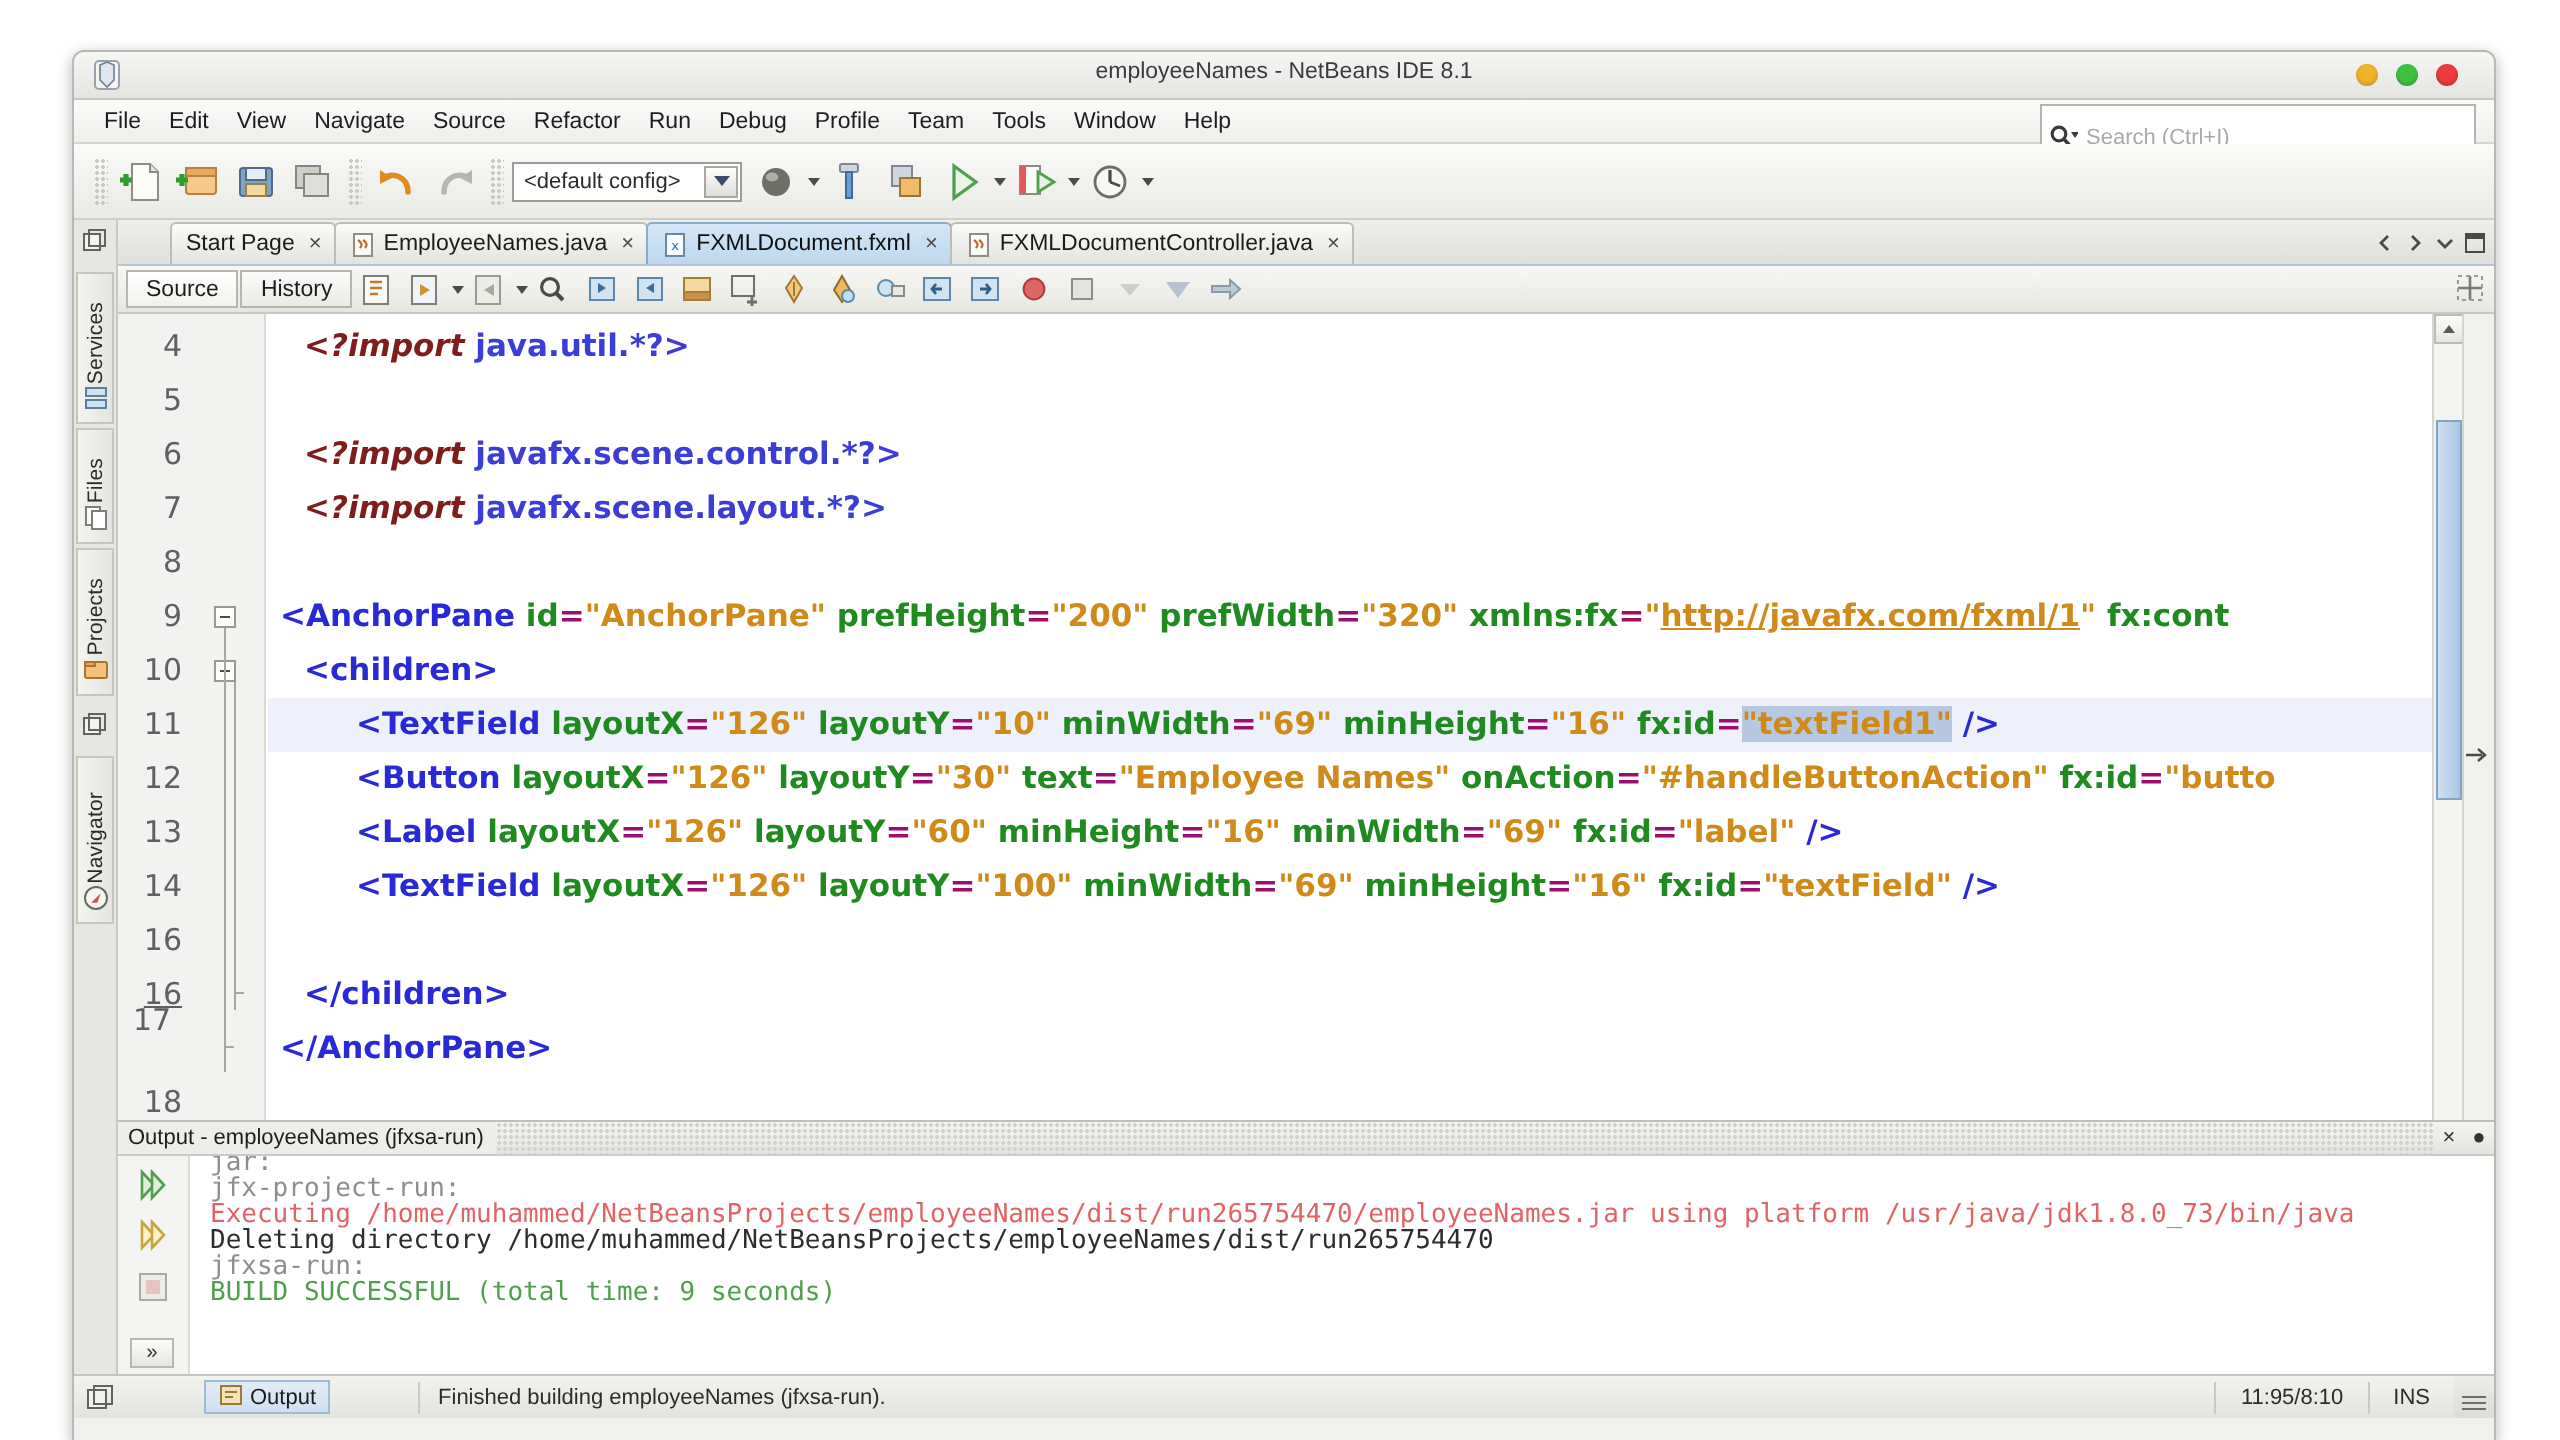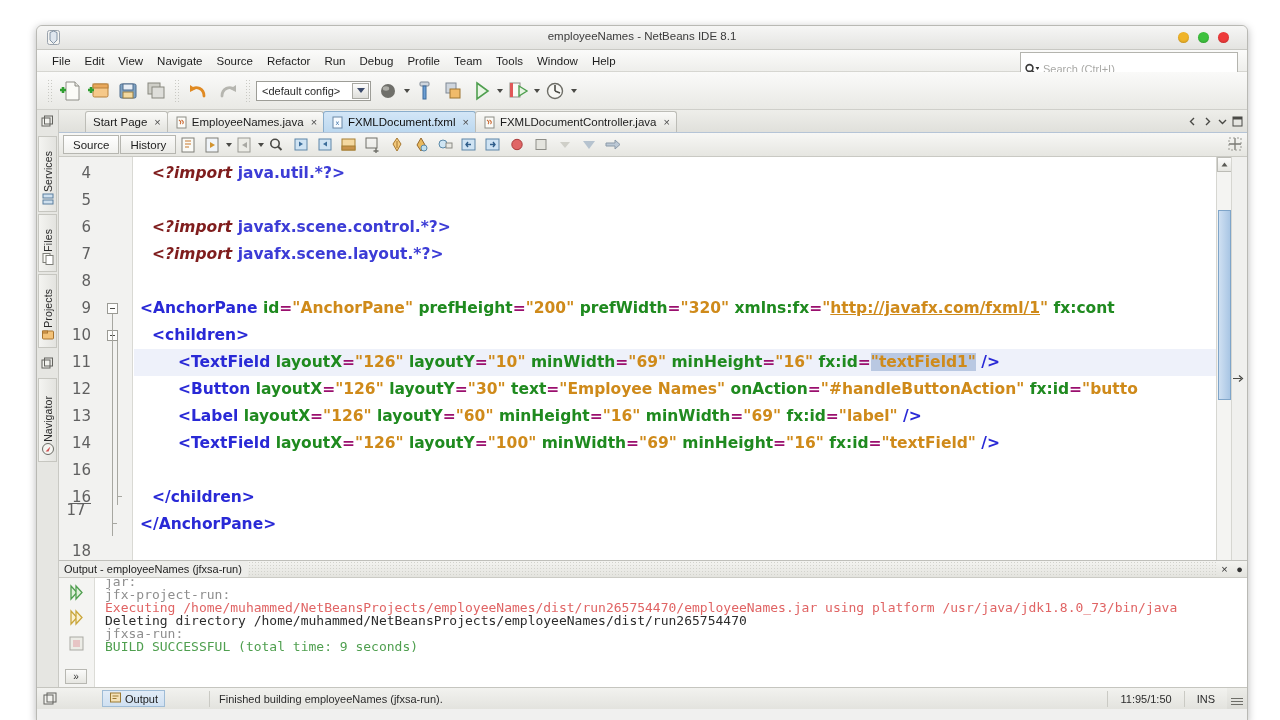--- a/index.html
+++ b/index.html
@@ -795,21 +795,21 @@
         <span>
           <svg width="13" height="13" viewBox="0 0 13 13">
               <rect x="1.5" y="2" width="10" height="9" fill="#f5e2b8" stroke="#9b7a33"></rect>
               <path d="M3.5 5 h6 M3.5 7.5 h4" stroke="#9b7a33"></path>
             </svg>
         </span>
         <span>Output</span>
       </div>
       <div class="sb-msg">Finished building employeeNames (jfxsa-run).</div>
       <div class="sb-right">
-        <span class="sb-cell">11:95/1:50</span>
+        <span class="sb-cell">11:95/8:10</span>
         <span class="sb-cell">INS</span>
         <span class="sb-grip">
             <i></i>
           </span>
       </div>
     </div>
 
   </div>
 </div>
 

